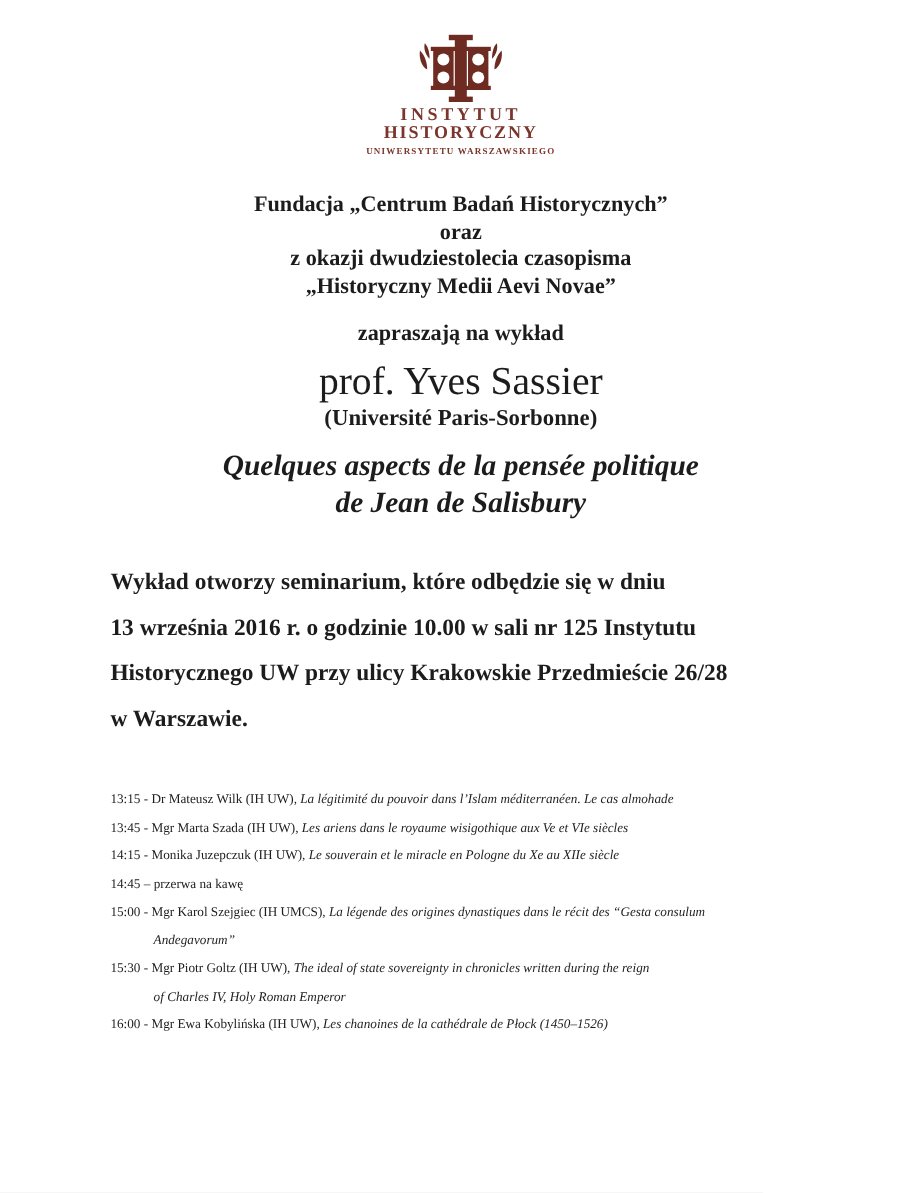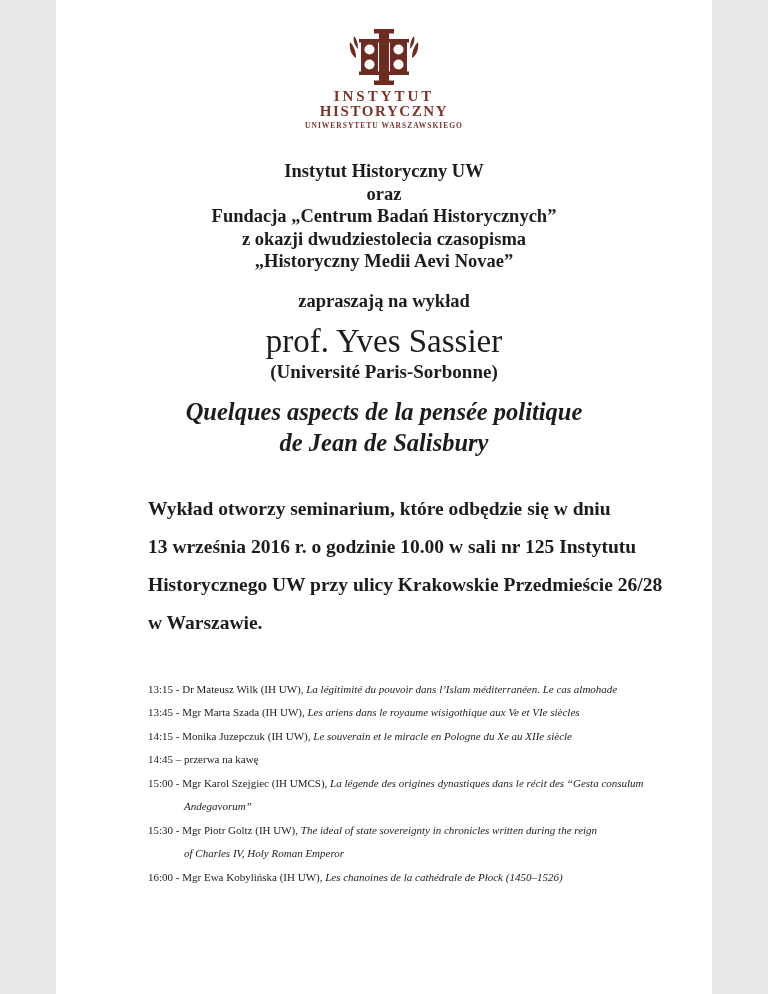--- a/index.html
+++ b/index.html
@@ -1,17 +1,17 @@
 <!DOCTYPE html>
 <html><head>
 <meta charset="utf-8">
 <style>
   html, body { margin: 0; padding: 0; background: #e8e8e8; }
   .page {
-    width: 656px;
+    width: 768px;
     height: 994px;
     margin: 0 auto;
     background: #ffffff;
     overflow: hidden;
     color: #1c1c1c;
     font-family: "Liberation Serif", "DejaVu Serif", serif;
     box-sizing: border-box;
   }
   
   .logo { padding-top: 28px; text-align: center; color: #7b352c; }
@@ -98,23 +98,22 @@
         <circle cx="52.5" cy="21.5" r="5"></circle>
         <circle cx="52.5" cy="36.5" r="5"></circle>
       </g>
     </svg>
     <div class="logo-line1">INSTYTUT</div>
     <div class="logo-line2">HISTORYCZNY</div>
     <div class="logo-line3">UNIWERSYTETU WARSZAWSKIEGO</div>
   </header>
 
   <section class="org">
-    <div class="org-line">Instytut Historyczny UW</div>
+    <div class="org-line">Fundacja „Centrum Badań Historycznych”</div>
     <div class="org-line">oraz</div>
-    <div class="org-line">Fundacja „Centrum Badań Historycznych”</div>
     <div class="org-line">z okazji dwudziestolecia czasopisma</div>
     <div class="org-line">„Historyczny Medii Aevi Novae”</div>
   </section>
 
   <p class="invite">zapraszają na wykład</p>
 
   <h1 class="speaker-name">prof. Yves Sassier</h1>
   <h2 class="speaker-aff">(Université Paris-Sorbonne)</h2>
 
   <h3 class="lecture-title"><span>Quelques aspects de la pensée politique</span><br><span>de Jean de Salisbury</span></h3>

